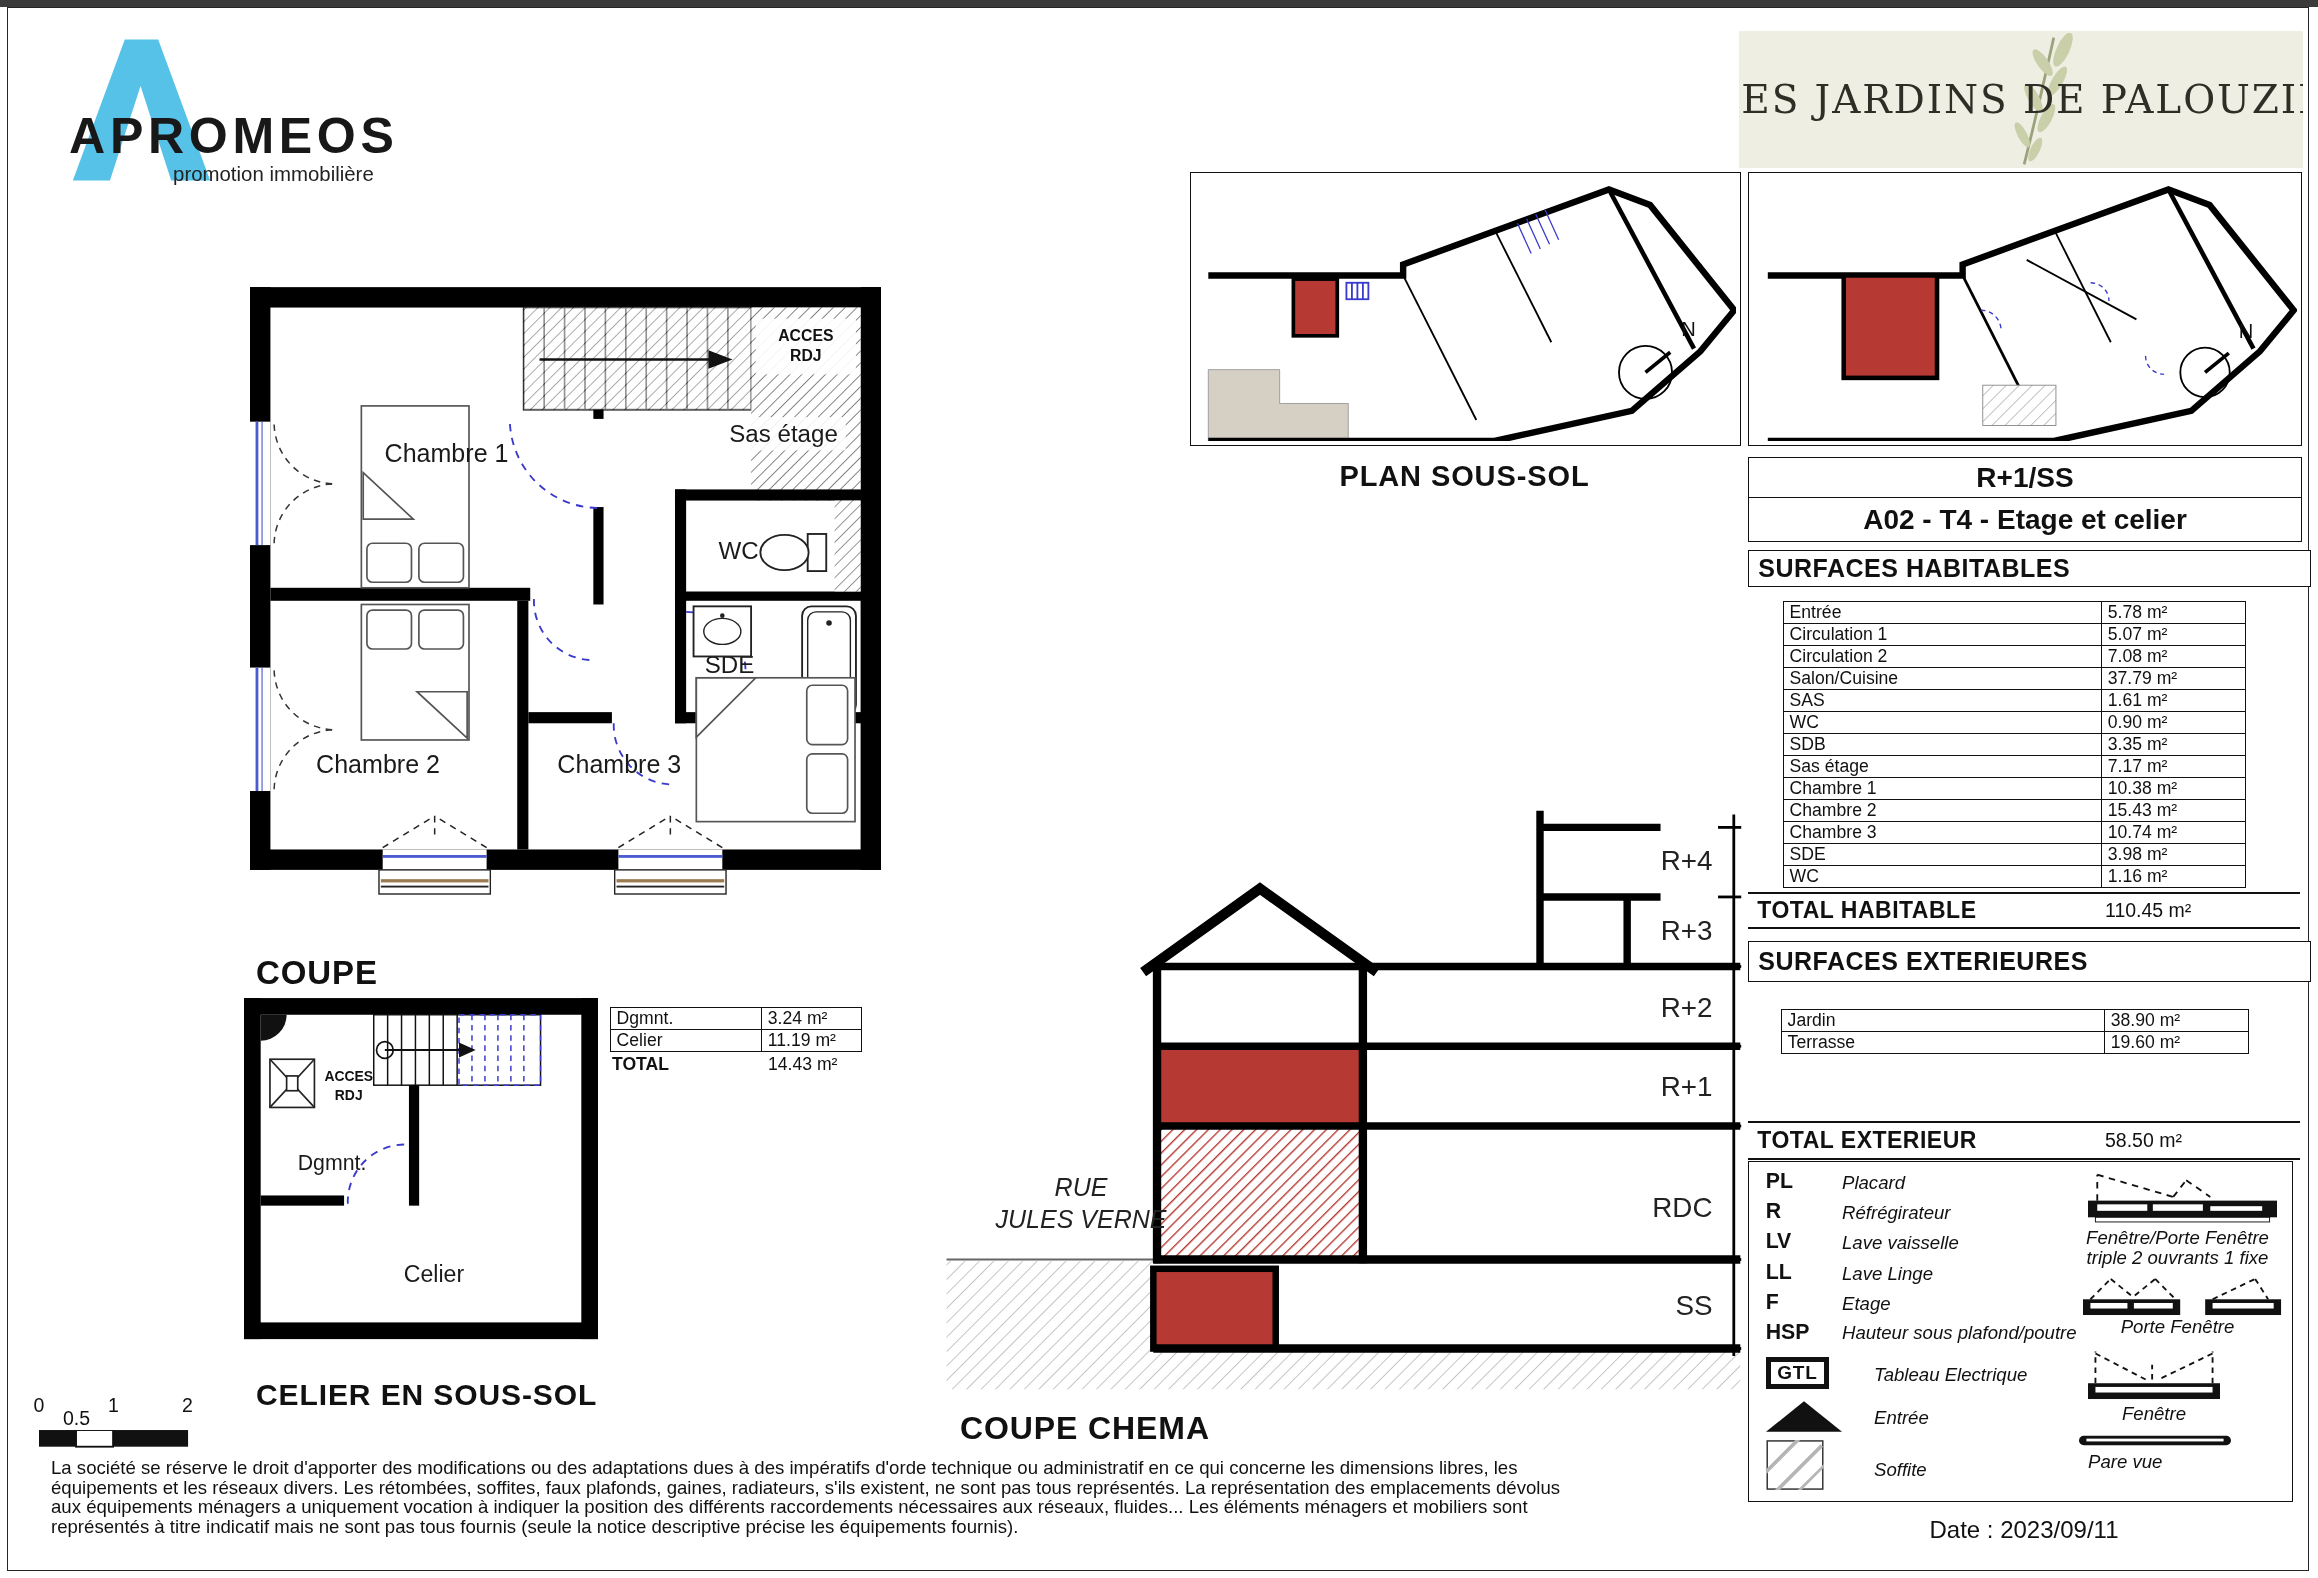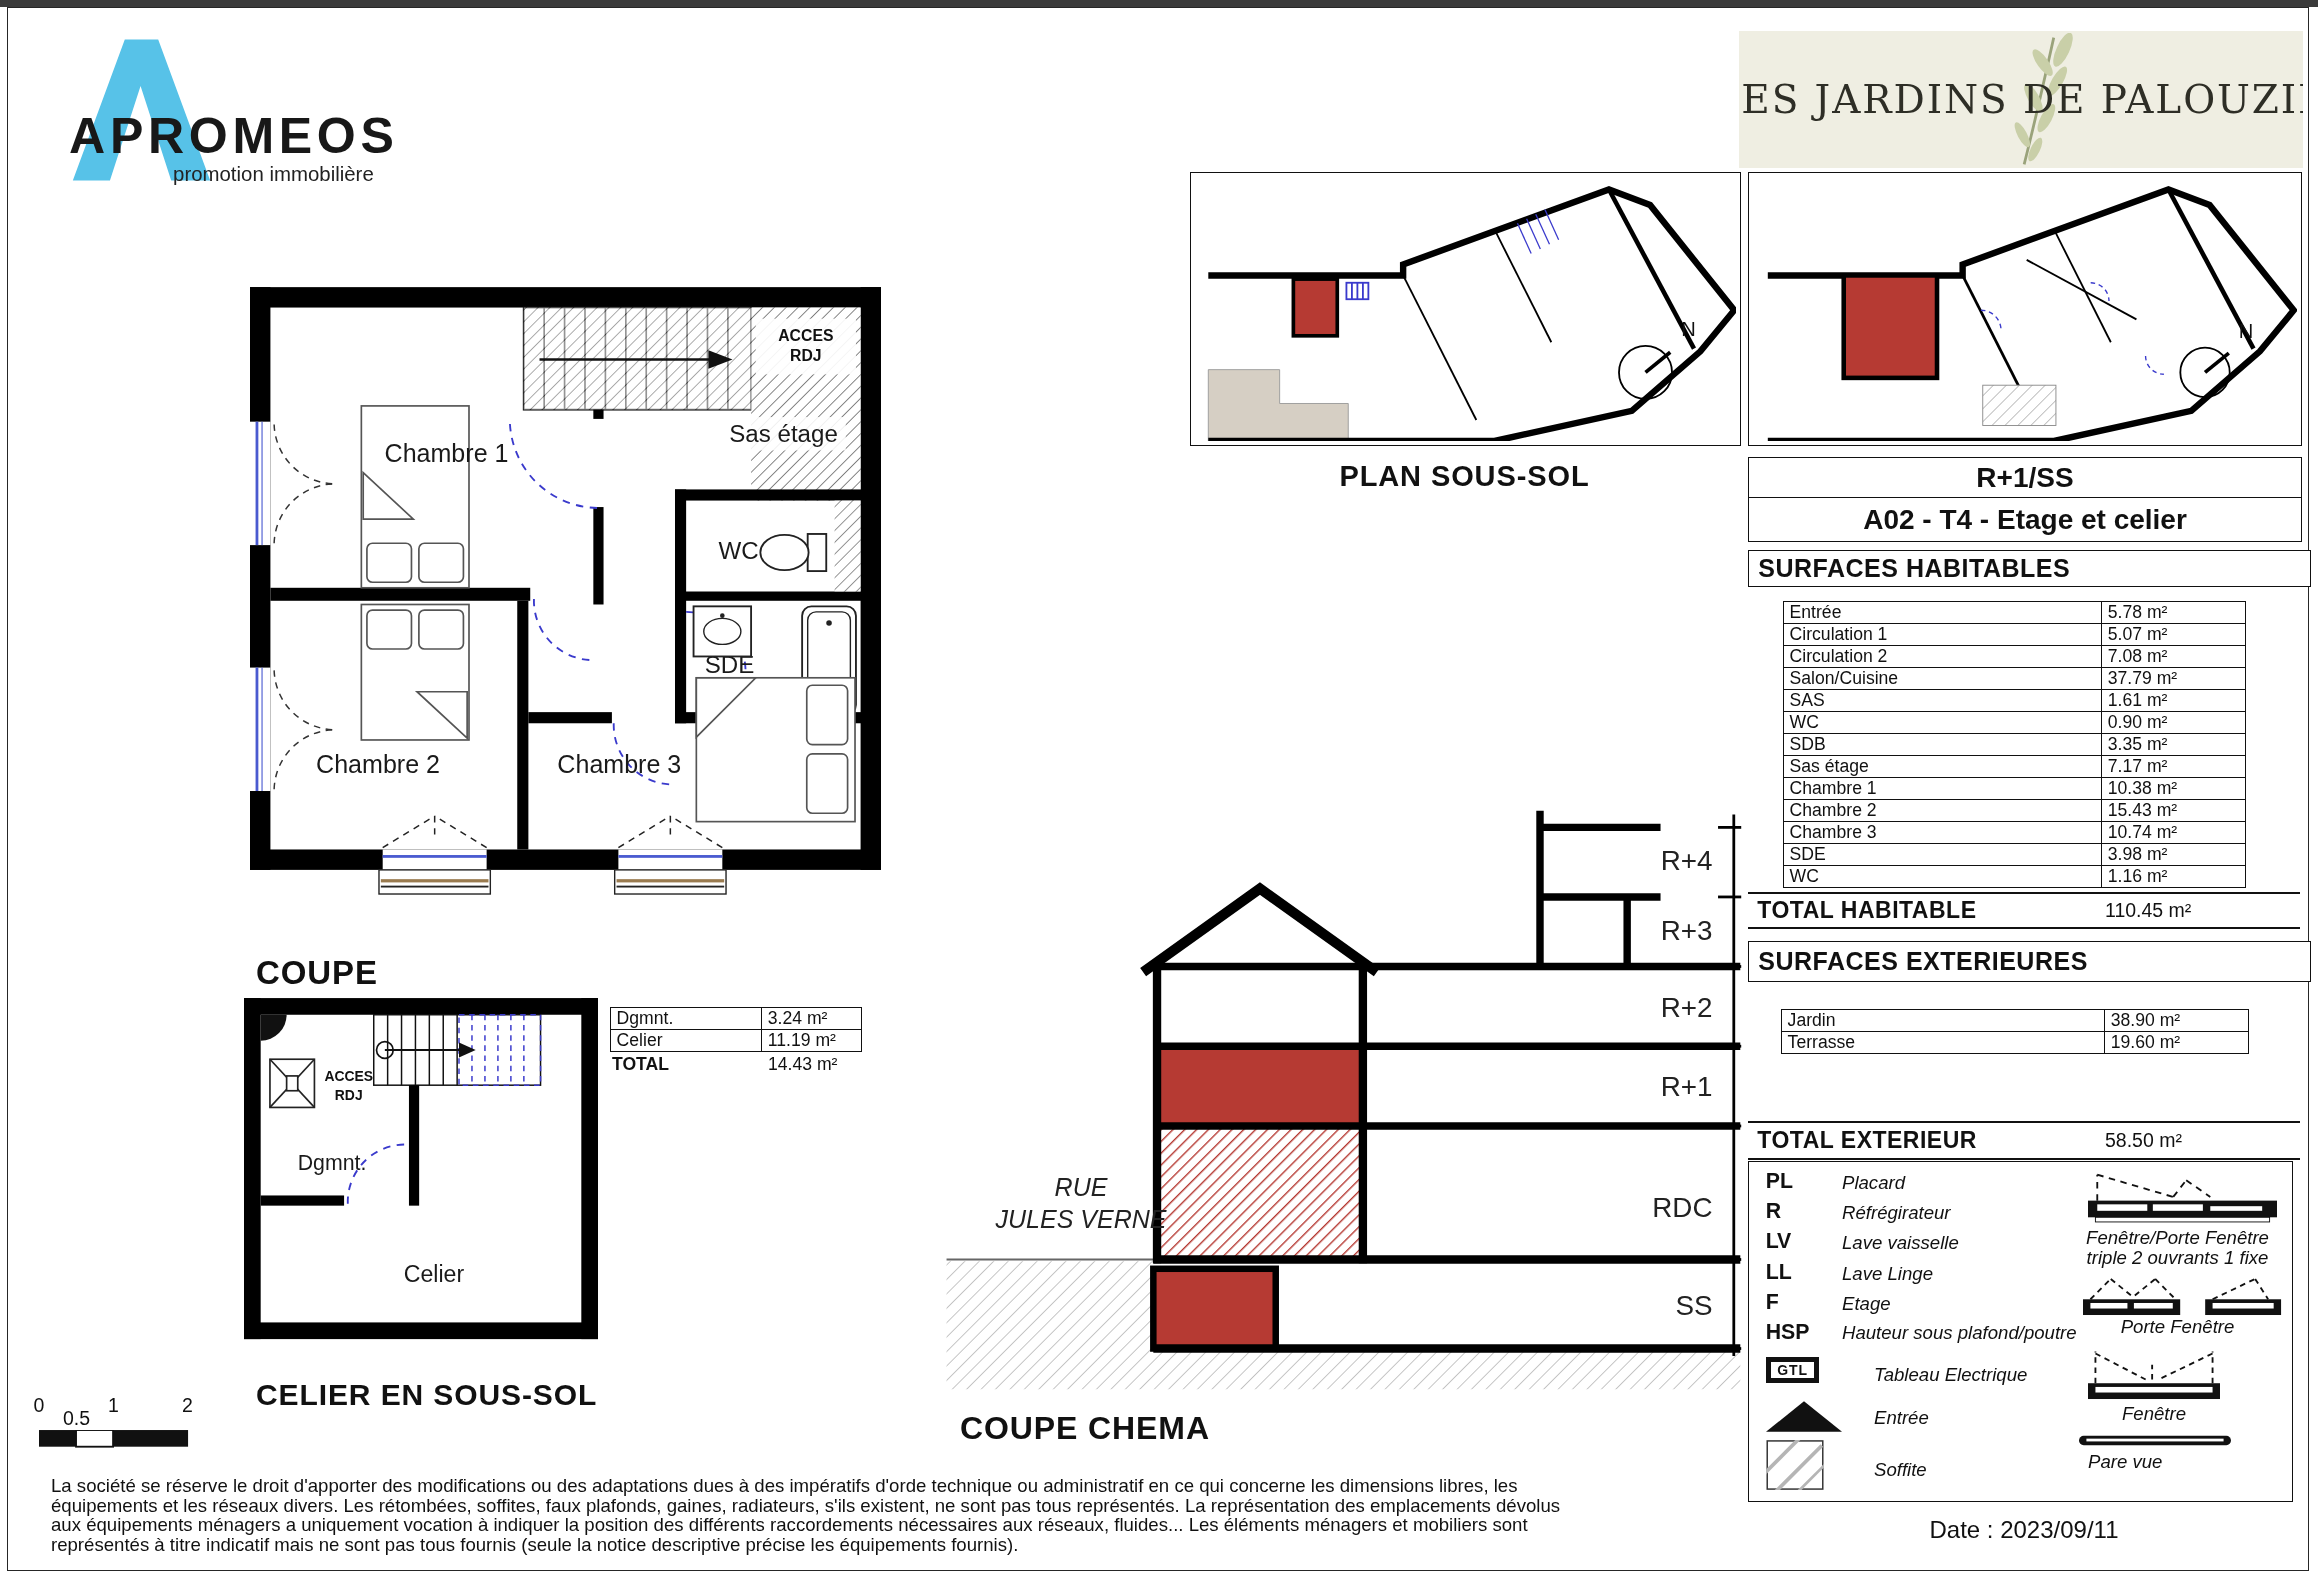--- a/index.html
+++ b/index.html
@@ -15,23 +15,23 @@
   .center-bold{display:flex;align-items:center;justify-content:center;font-weight:bold}
   .hdr{display:flex;align-items:center;font-weight:bold;font-size:25px;padding-left:9.3px;letter-spacing:0.5px}
   table{border-collapse:collapse}
   .datatable td{border:1.5px solid #111;font-size:17.6px;padding:0 5.6px;height:19.5px;vertical-align:middle}
   .total-row{border-top:2.8px solid #111;border-bottom:2.8px solid #111;display:flex;align-items:center}
   .total-label{font-weight:bold;font-size:23px;padding-left:9.3px;letter-spacing:0.5px}
   .total-value{font-size:19.5px;position:absolute;left:357px}
   .plan-title{font-weight:bold;font-size:32px;letter-spacing:0.9px;white-space:nowrap}
   .legend-abbrev-k{font-weight:bold;font-size:21.3px}
   .legend-lbl{font-style:italic;font-size:18.6px;white-space:nowrap}
-  .gtl-box{border:5.6px solid #111;font-weight:bold;font-size:14px;padding:0 6.5px;display:inline-block;letter-spacing:0.9px}
+  .gtl-box{border:5.6px solid #111;font-weight:bold;font-size:19px;padding:0 6.5px;display:inline-block;letter-spacing:0.9px}
   .nota-h{font-weight:bold;font-size:19.5px}
-  .nota-p{font-size:18.6px;line-height:19.5px;width:1535px;margin-top:18px}
+  .nota-p{font-size:18.6px;line-height:19.5px;width:1535px;margin-top:0}
   .date{font-size:24px}
   .scale-num{font-size:19.5px;position:absolute}
   svg text{font-family:"Liberation Sans",sans-serif}
 </style>
 </head>
 <body>
 
 <div class="abs topbar"></div>
 <div class="abs frame"></div>
 

